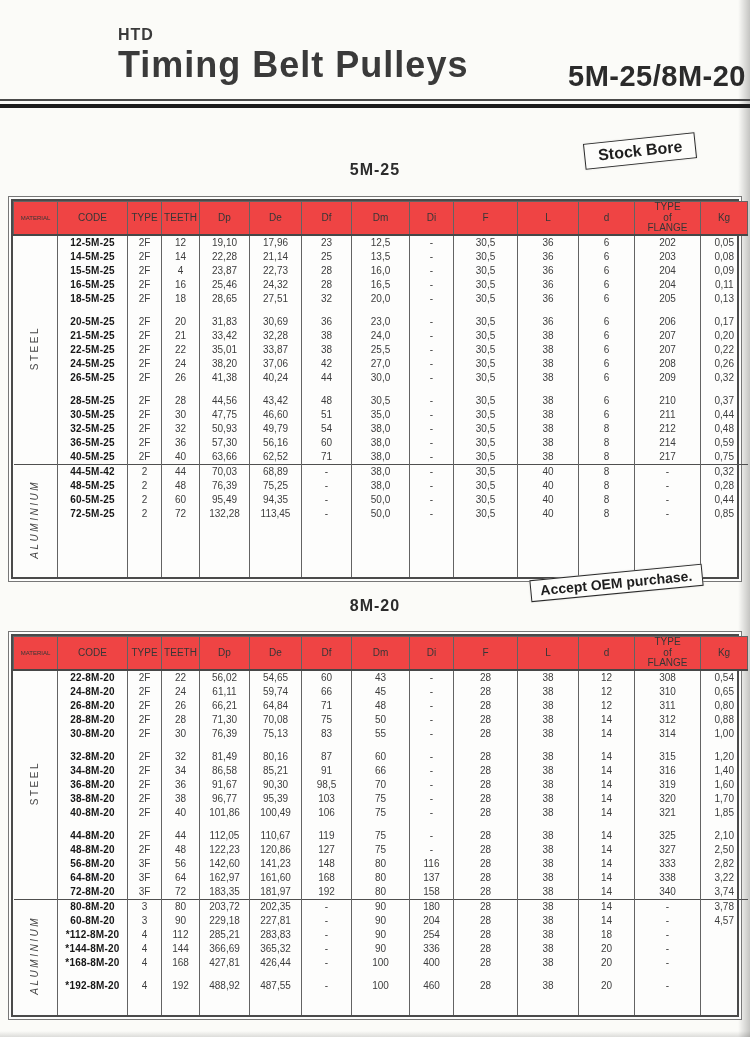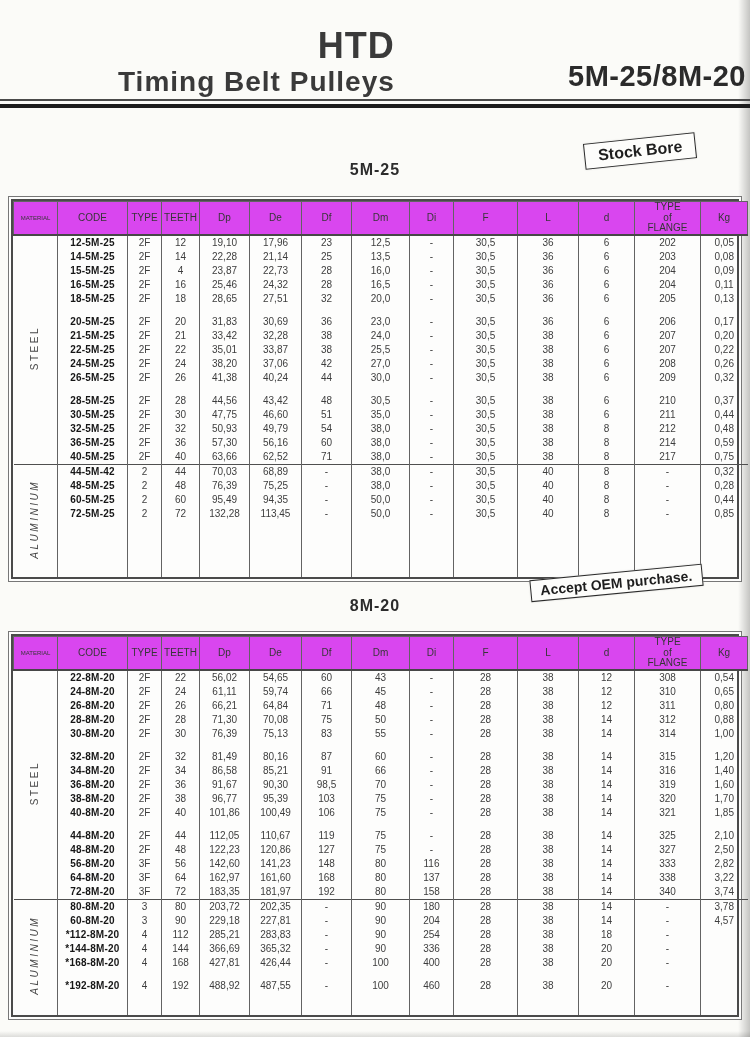--- a/index.html
+++ b/index.html
@@ -4,22 +4,22 @@
 <style>
   html,body{margin:0;padding:0;background:#d9d9d6;}
   .page{position:relative;width:750px;height:1037px;background:#fbfbf8;overflow:hidden;
         font-family:"Liberation Sans",sans-serif;color:#333;}
   .edge-right{position:absolute;top:0;right:0;width:12px;height:100%;
         background:linear-gradient(to right,rgba(0,0,0,0),rgba(0,0,0,0.22));pointer-events:none;}
   .edge-bottom{position:absolute;left:0;bottom:0;width:100%;height:6px;
         background:linear-gradient(to bottom,rgba(0,0,0,0),rgba(0,0,0,0.12));pointer-events:none;}
 
   .brand{position:absolute;left:118px;top:26px;color:#3a3a3a;font-weight:bold;letter-spacing:1px;}
-  .brand .l1{font-size:36px;line-height:1.1;text-align:right;}
-  .brand .l2{font-size:28px;line-height:1.15;}
+  .brand .l1{font-size:16px;line-height:1.1;}
+  .brand .l2{font-size:36px;line-height:1.15;}
   .model-range{position:absolute;right:4px;top:60px;font-size:29px;font-weight:bold;color:#2b2b2b;letter-spacing:0.5px;}
 
   .rule{position:absolute;left:0;top:99px;width:100%;}
   .rule-thin{height:2px;background:#4a4a4a;}
   .rule-gap{height:3px;}
   .rule-thick{height:4px;background:#1c1c1c;}
 
   .badge{position:absolute;background:#fdfdfb;border:1.5px solid #2a2a2a;color:#1e1e1e;
          font-weight:bold;white-space:nowrap;z-index:5;box-shadow:0 0 2px rgba(0,0,0,0.15);}
   .stock-badge{left:584px;top:138px;transform:rotate(-6deg);font-size:16px;padding:3px 13px;}
@@ -28,21 +28,21 @@
   .section-title{position:absolute;left:0;width:100%;text-align:center;font-size:16px;
                  font-weight:bold;color:#2c2c2c;letter-spacing:1px;}
   #title-0{top:161px;}
   #title-1{top:597px;}
 
   .table-outer{position:absolute;left:8px;width:734px;border:1px solid #777;padding:2px;background:#fdfdfc;box-sizing:border-box;}
   #table-0{top:196px;}
   #table-1{top:631px;}
   .table-inner{border:2px solid #4a4a4a;}
   table{border-collapse:collapse;width:100%;table-layout:fixed;}
-  th{background:#d946ef;border:1px solid #636363;border-bottom:2px solid #474747;
+  th{background:#ef4444;border:1px solid #636363;border-bottom:2px solid #474747;
      font-size:10px;font-weight:normal;color:#363636;height:32px;padding:0;text-align:center;
      white-space:pre-line;line-height:1.05;}
   th.th-mat{font-size:6px;letter-spacing:0;}
   td{border-left:1px solid #636363;font-size:10px;color:#3d3d3d;text-align:center;
      height:14px;line-height:14px;padding:0;overflow:hidden;}
   td.code{font-weight:bold;color:#161616;font-size:10px;letter-spacing:0.2px;}
   tr.sp td{height:9px;line-height:9px;}
   tr.sec-sep td{border-top:1.5px solid #4f4f4f;}
   td.mat-cell{border-left:none;vertical-align:middle;text-align:center;}
   .mat-text{display:inline-block;writing-mode:vertical-rl;transform:rotate(180deg);

